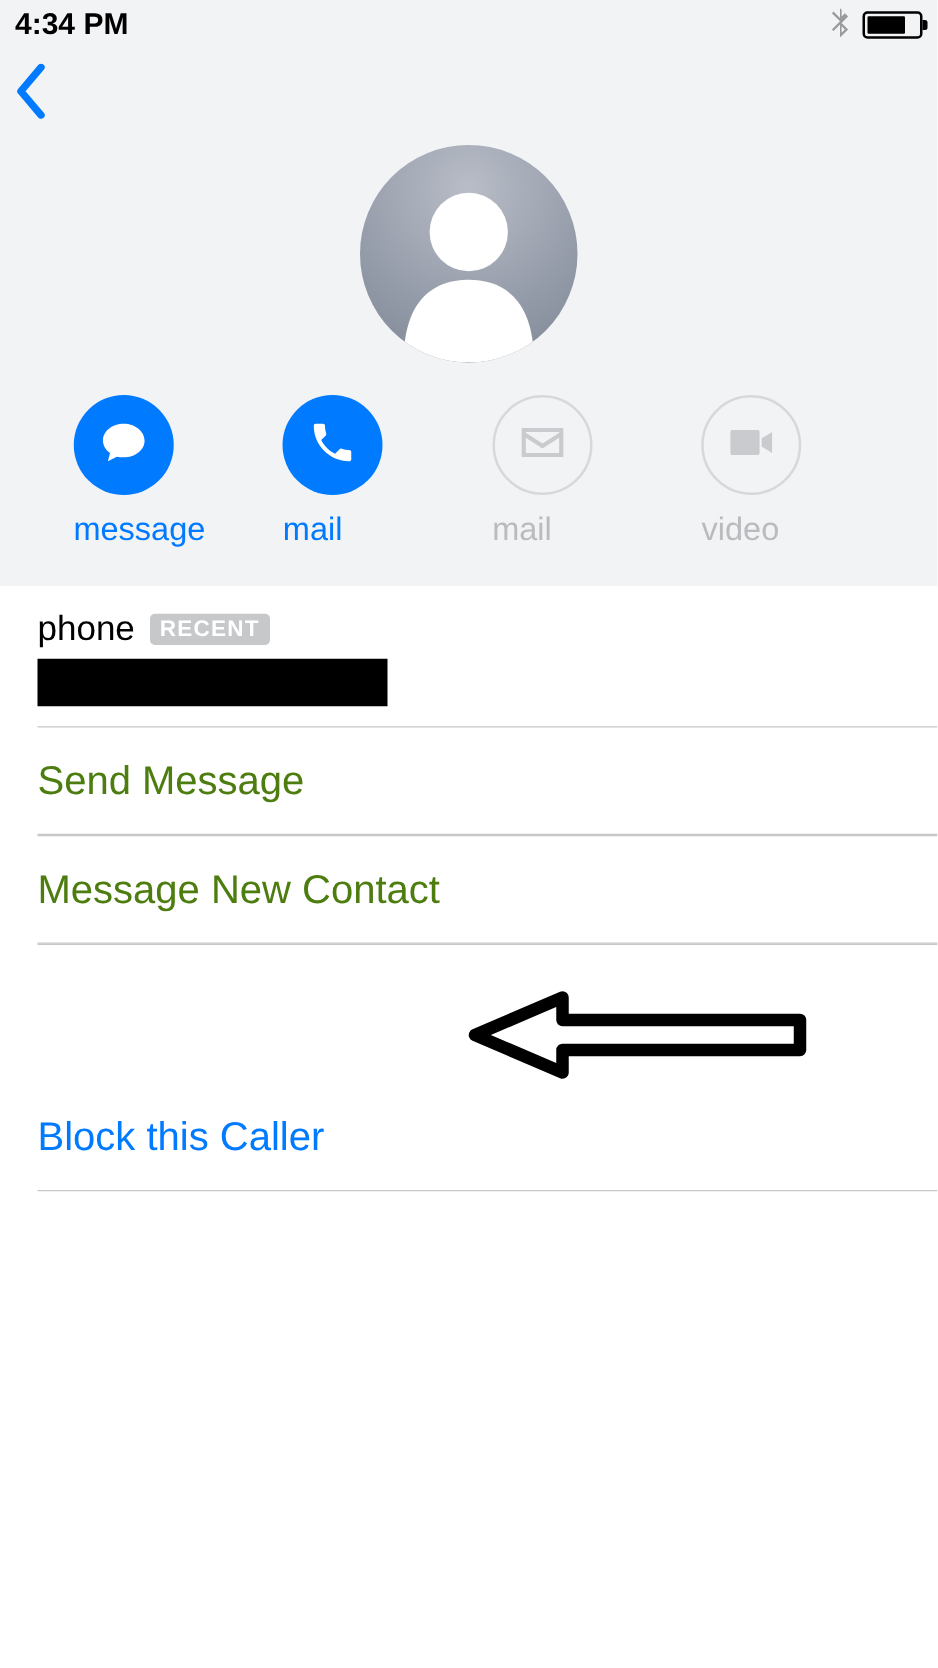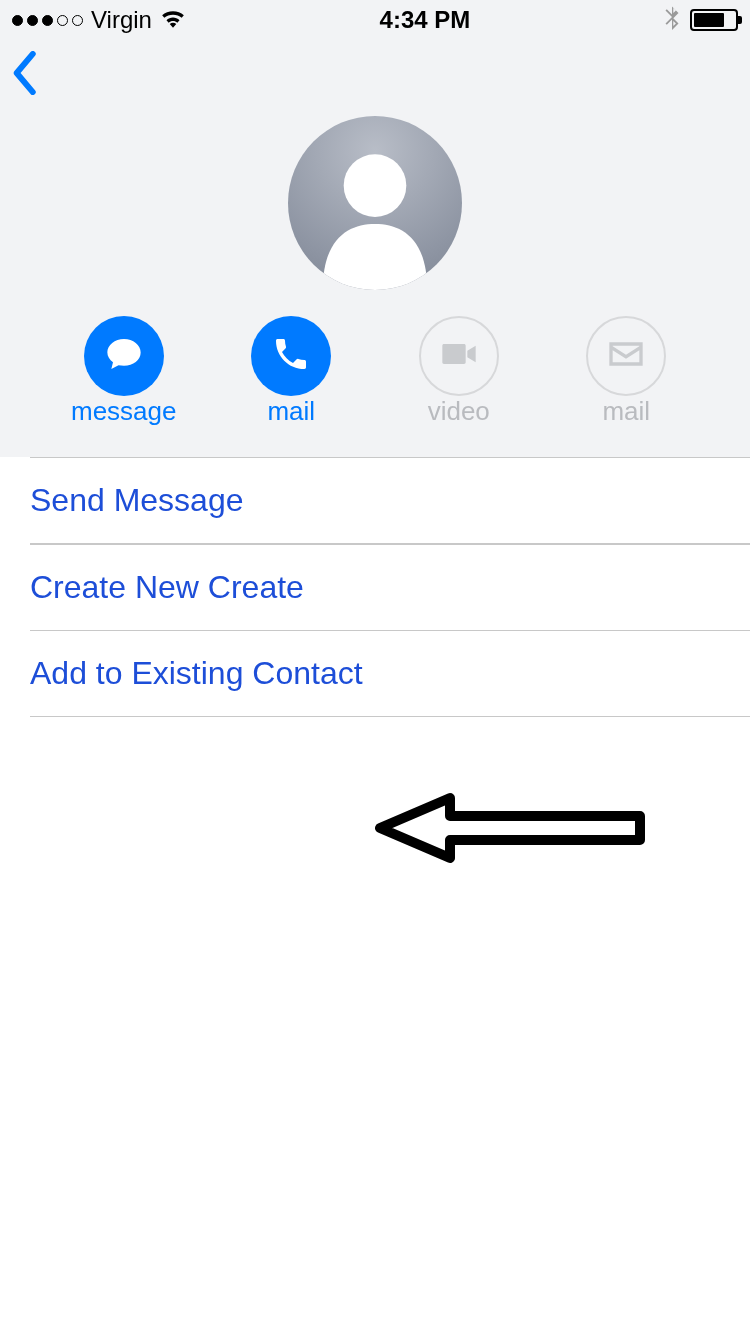--- a/index.html
+++ b/index.html
@@ -49,21 +49,21 @@
       width: 174px; height: 174px; border-radius: 50%;
       background: radial-gradient(circle at 50% 20%, #b8bdc7 0%, #8e95a3 70%, #7d8492 100%);
       position: relative; overflow: hidden;
     }
     .avatar svg { width: 100%; height: 100%; }
 
     .action-row {
       display: flex; justify-content: space-around; padding: 0 40px 10px;
     }
     .action-btn {
-      display: flex; flex-direction: column; align-items: center; 
+      display: flex; flex-direction: column; align-items: flex-start; gap: 12px;
       width: 130px;
     }
     .action-circle {
       width: 80px; height: 80px; border-radius: 50%;
       display: flex; align-items: center; justify-content: center;
     }
     .action-circle.active { background: #007aff; }
     .action-circle.inactive { border: 2px solid #d7d8da; background: transparent; }
     .action-label { font-size: 26px; }
     .action-label.active { color: #007aff; }
@@ -79,49 +79,34 @@
     .recent-badge {
       background: #c7c8ca; color: #fff; font-size: 18px; font-weight: 700;
       padding: 2px 8px; border-radius: 4px; letter-spacing: 1px;
     }
     .phone-number-redacted {
       margin-top: 8px; width: 280px; height: 38px; background: #000;
     }
     .divider { height: 1px; background: #c8c8c8; margin-left: 30px; }
 
     .list-row {
-      padding: 24px 30px; font-size: 32px; color: #1d4ed8;
+      padding: 24px 30px; font-size: 32px; color: #4d7c0f;
     }
     .block-section { margin-top: 110px; border-top: 1px solid transparent; }
     .block-row { padding: 24px 30px; font-size: 32px; color: #007aff; }
 
     .annotation-arrow {
       position: absolute; left: 370px; top: 758px; pointer-events: none;
     }
     .annotation-arrow svg { width: 290px; height: 140px; }
   </style>
 </head>
 <body>
 
 <div class="status-bar">
-  <div class="status-left">
-    <div class="signal-dots">
-      <span class="dot filled"></span>
-        <span class="dot filled"></span>
-        <span class="dot filled"></span>
-        <span class="dot"></span>
-        <span class="dot"></span>
-    </div>
-    <span class="carrier">Virgin</span>
-    <span class="wifi-icon">
-      <svg viewBox="0 0 24 18">
-          <path d="M12 18l-3-3.5c1.7-1.6 4.3-1.6 6 0L12 18zm-6-7c3.3-3.2 8.7-3.2 12 0l-2 2.3c-2.2-2.1-5.8-2.1-8 0L6 11zm-4-4.6C7 1.5 17 1.5 22 6.4l-2 2.3C16 5 8 5 4 8.7L2 6.4z" fill="#000"></path>
-        </svg>
-    </span>
-  </div>
   <div class="status-center">4:34 PM</div>
   <div class="status-right">
     <span class="bt-icon">
       <svg width="16" height="26" viewBox="0 0 12 20">
           <path d="M6 0v8L2 4 1 5l5 5-5 5 1 1 4-4v8l5-5-4-4 4-4-5-5zm1 3l2 2-2 2V3zm0 10l2 2-2 2v-4z" fill="#9a9a9a"></path>
         </svg>
     </span>
     <div class="battery">
         <div class="battery-fill"></div>
       </div>
@@ -164,52 +149,62 @@
               <path d="M6.6 10.8c1.4 2.8 3.8 5.2 6.6 6.6l2.2-2.2c.3-.3.7-.4 1-.2 1.1.4 2.4.6 3.6.6.6 0 1 .4 1 1V20c0 .6-.4 1-1 1C10.6 21 3 13.4 3 4c0-.6.4-1 1-1h3.4c.6 0 1 .4 1 1 0 1.2.2 2.5.6 3.6.1.3 0 .7-.2 1l-2.2 2.2z"></path>
             </svg>
         </span>
       </div>
       <span class="action-label active">mail</span>
     </div>
     <div class="action-btn">
       <div class="action-circle inactive">
         <span>
           <svg viewBox="0 0 24 24">
+              <path d="M2 5h20v14H2V5zm2 2v.3l8 5.2 8-5.2V7H4zm16 2.7l-8 5.2-8-5.2V17h16V9.7z"></path>
+            </svg>
+        </span>
+      </div>
+      <span class="action-label inactive">mail</span>
+    </div>
+    <div class="action-btn">
+      <div class="action-circle inactive">
+        <span>
+          <svg viewBox="0 0 24 24">
               <path d="M3 6h12c.6 0 1 .4 1 1v10c0 .6-.4 1-1 1H3c-.6 0-1-.4-1-1V7c0-.6.4-1 1-1zm14 4l5-3v10l-5-3v-4z"></path>
             </svg>
         </span>
       </div>
       <span class="action-label inactive">video</span>
     </div>
-    <div class="action-btn">
-      <div class="action-circle inactive">
-        <span>
-          <svg viewBox="0 0 24 24">
-              <path d="M2 5h20v14H2V5zm2 2v.3l8 5.2 8-5.2V7H4zm16 2.7l-8 5.2-8-5.2V17h16V9.7z"></path>
-            </svg>
-        </span>
-      </div>
-      <span class="action-label inactive">mail</span>
-    </div>
   </div>
 </div>
 
 <div class="content">
+  <div class="phone-row">
+    <div class="phone-label-line">
+      <span class="phone-label">phone</span>
+      <span class="recent-badge">RECENT</span>
+    </div>
+    <div class="phone-number-redacted"></div>
+  </div>
   <div class="divider"></div>
 
   <div class="list-row">Send Message</div>
   <div class="divider"></div>
 
   <div class="divider"></div>
 
-  <div class="list-row">Create New Create</div>
-  <div class="divider"></div>
-
-  <div class="list-row">Add to Existing Contact</div>
-  <div class="divider"></div>
-
+  <div class="list-row">Message New Contact</div>
+  <div class="divider"></div>
+
+  <div class="divider"></div>
+
+  <div class="block-section">
+    <div class="block-row">Block this Caller</div>
+    <div class="divider"></div>
+  </div>
 </div>
 
 <div class="annotation-arrow">
   <svg viewBox="0 0 290 140">
     <path d="M80 40 L10 70 L80 100 L80 82 L270 82 L270 58 L80 58 Z" fill="none" stroke="#000" stroke-width="10" stroke-linejoin="round"></path>
   </svg>
 </div>
 
 </body></html>

